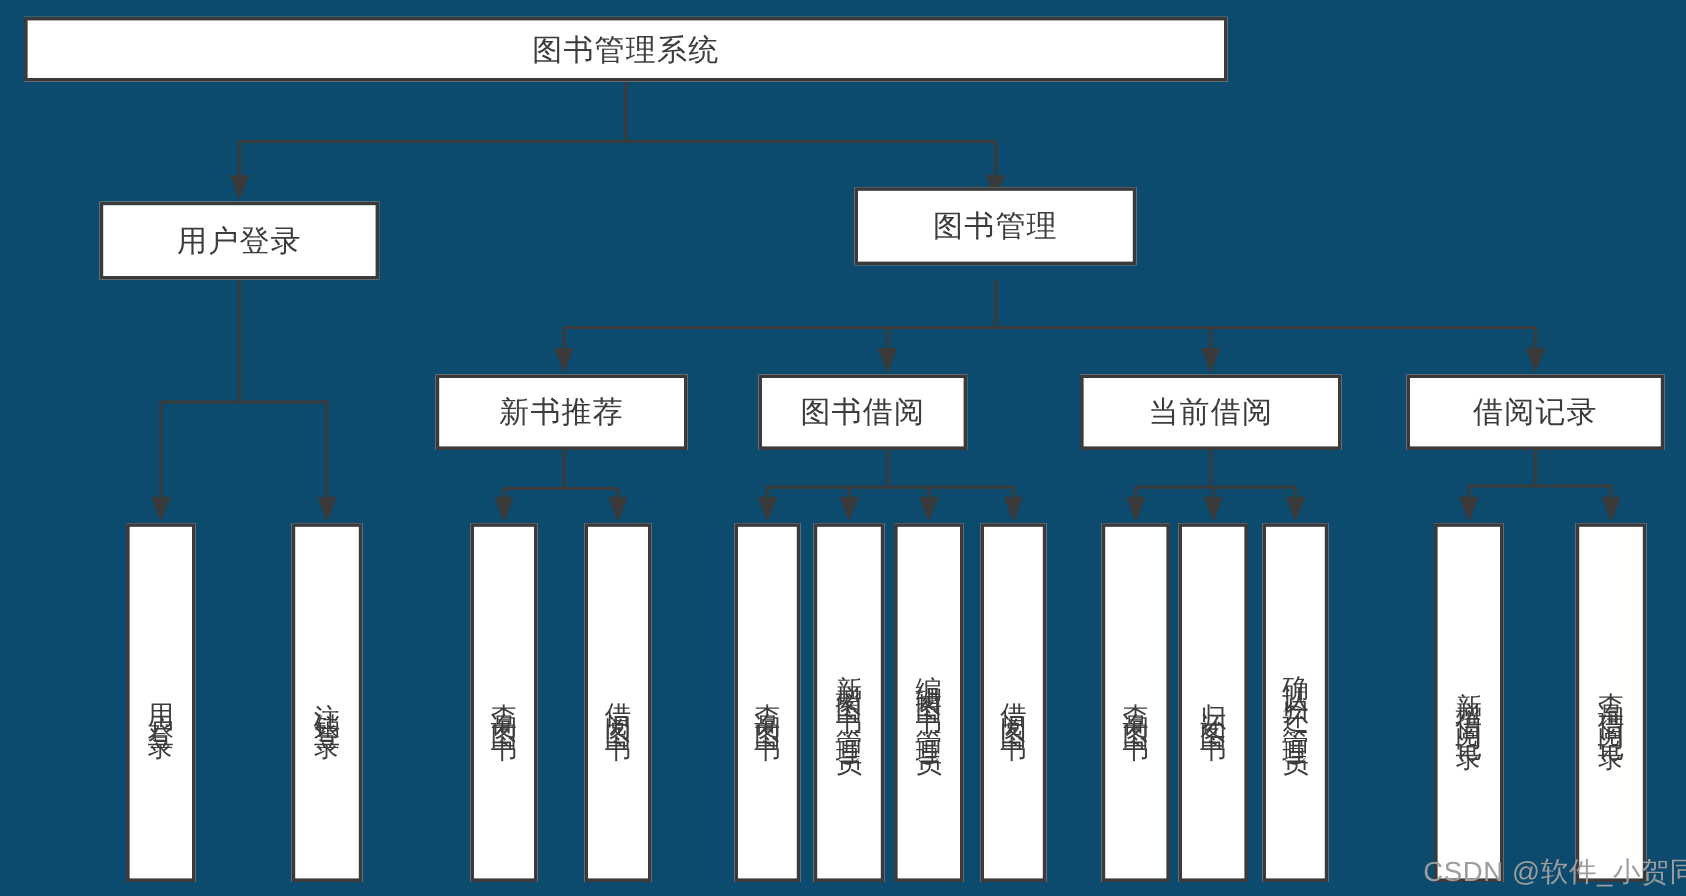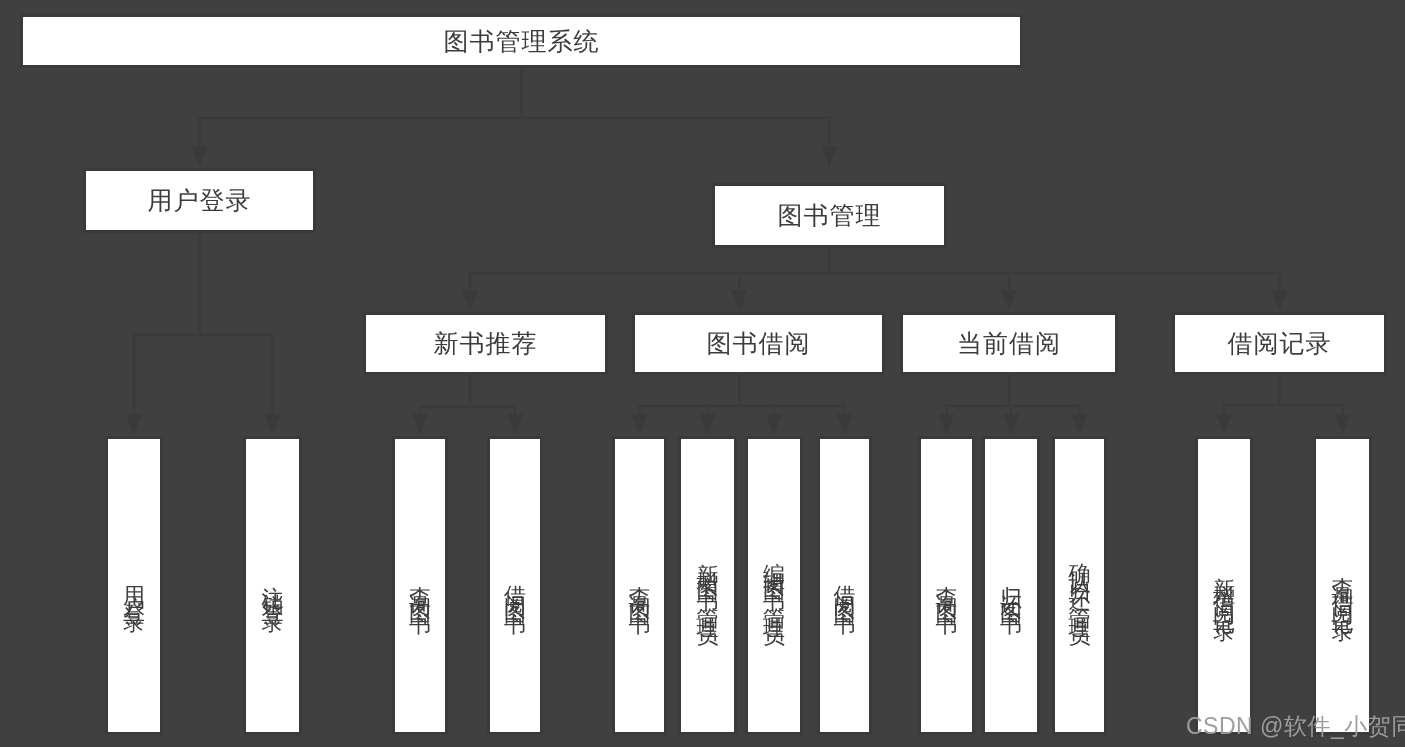--- a/index.html
+++ b/index.html
@@ -1,21 +1,21 @@
 <!DOCTYPE html>
 <html><head>
 <meta charset="utf-8">
 <style>
   * { margin: 0; padding: 0; box-sizing: border-box; }
   html, body { background: #ffffff; }
   .canvas {
     position: relative;
     width: 1405px;
     height: 747px;
-    background: #404040;
+    background: #0c4a6e;
     font-family: "Liberation Sans", sans-serif;
     overflow: hidden;
   }
   svg.connectors {
     position: absolute;
     left: 0; top: 0;
     width: 1405px; height: 747px;
     z-index: 1;
   }
   .node {
@@ -110,28 +110,28 @@
     </g>
   </svg>
 
   <div class="node" style="left:20px; top:14px; width:1003px; height:54px;">
     <span class="h-label">图书管理系统</span>
   </div>
 
   <div class="node" style="left:83px; top:168px; width:233px; height:65px;">
     <span class="h-label">用户登录</span>
   </div>
-  <div class="node" style="left:712px; top:183px; width:235px; height:65px;">
+  <div class="node" style="left:712px; top:156px; width:235px; height:65px;">
     <span class="h-label">图书管理</span>
   </div>
 
-  <div class="node" style="left:363px; top:312px; width:245px; height:63px;">
+  <div class="node" style="left:363px; top:312px; width:210px; height:63px;">
     <span class="h-label">新书推荐</span>
   </div>
-  <div class="node" style="left:632px; top:312px; width:253px; height:63px;">
+  <div class="node" style="left:632px; top:312px; width:174px; height:63px;">
     <span class="h-label">图书借阅</span>
   </div>
   <div class="node" style="left:900px; top:312px; width:218px; height:63px;text-align:right;">
     <span class="h-label">当前借阅</span>
   </div>
   <div class="node" style="left:1172px; top:312px; width:215px; height:63px;">
     <span class="h-label">借阅记录</span>
   </div>
 
   <div class="node" style="left:105px; top:436px; width:58px; height:299px;">

